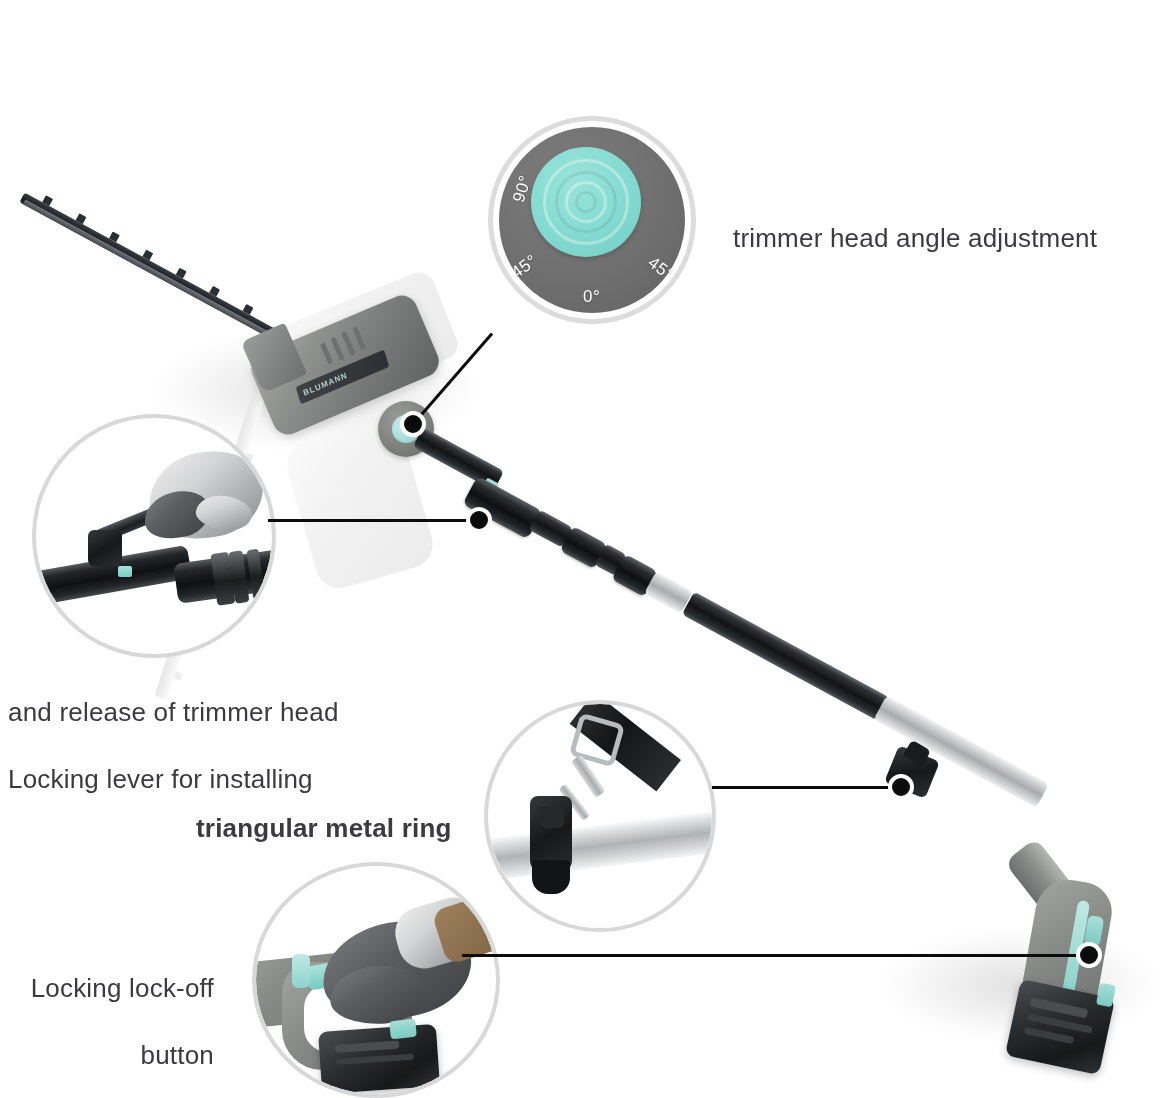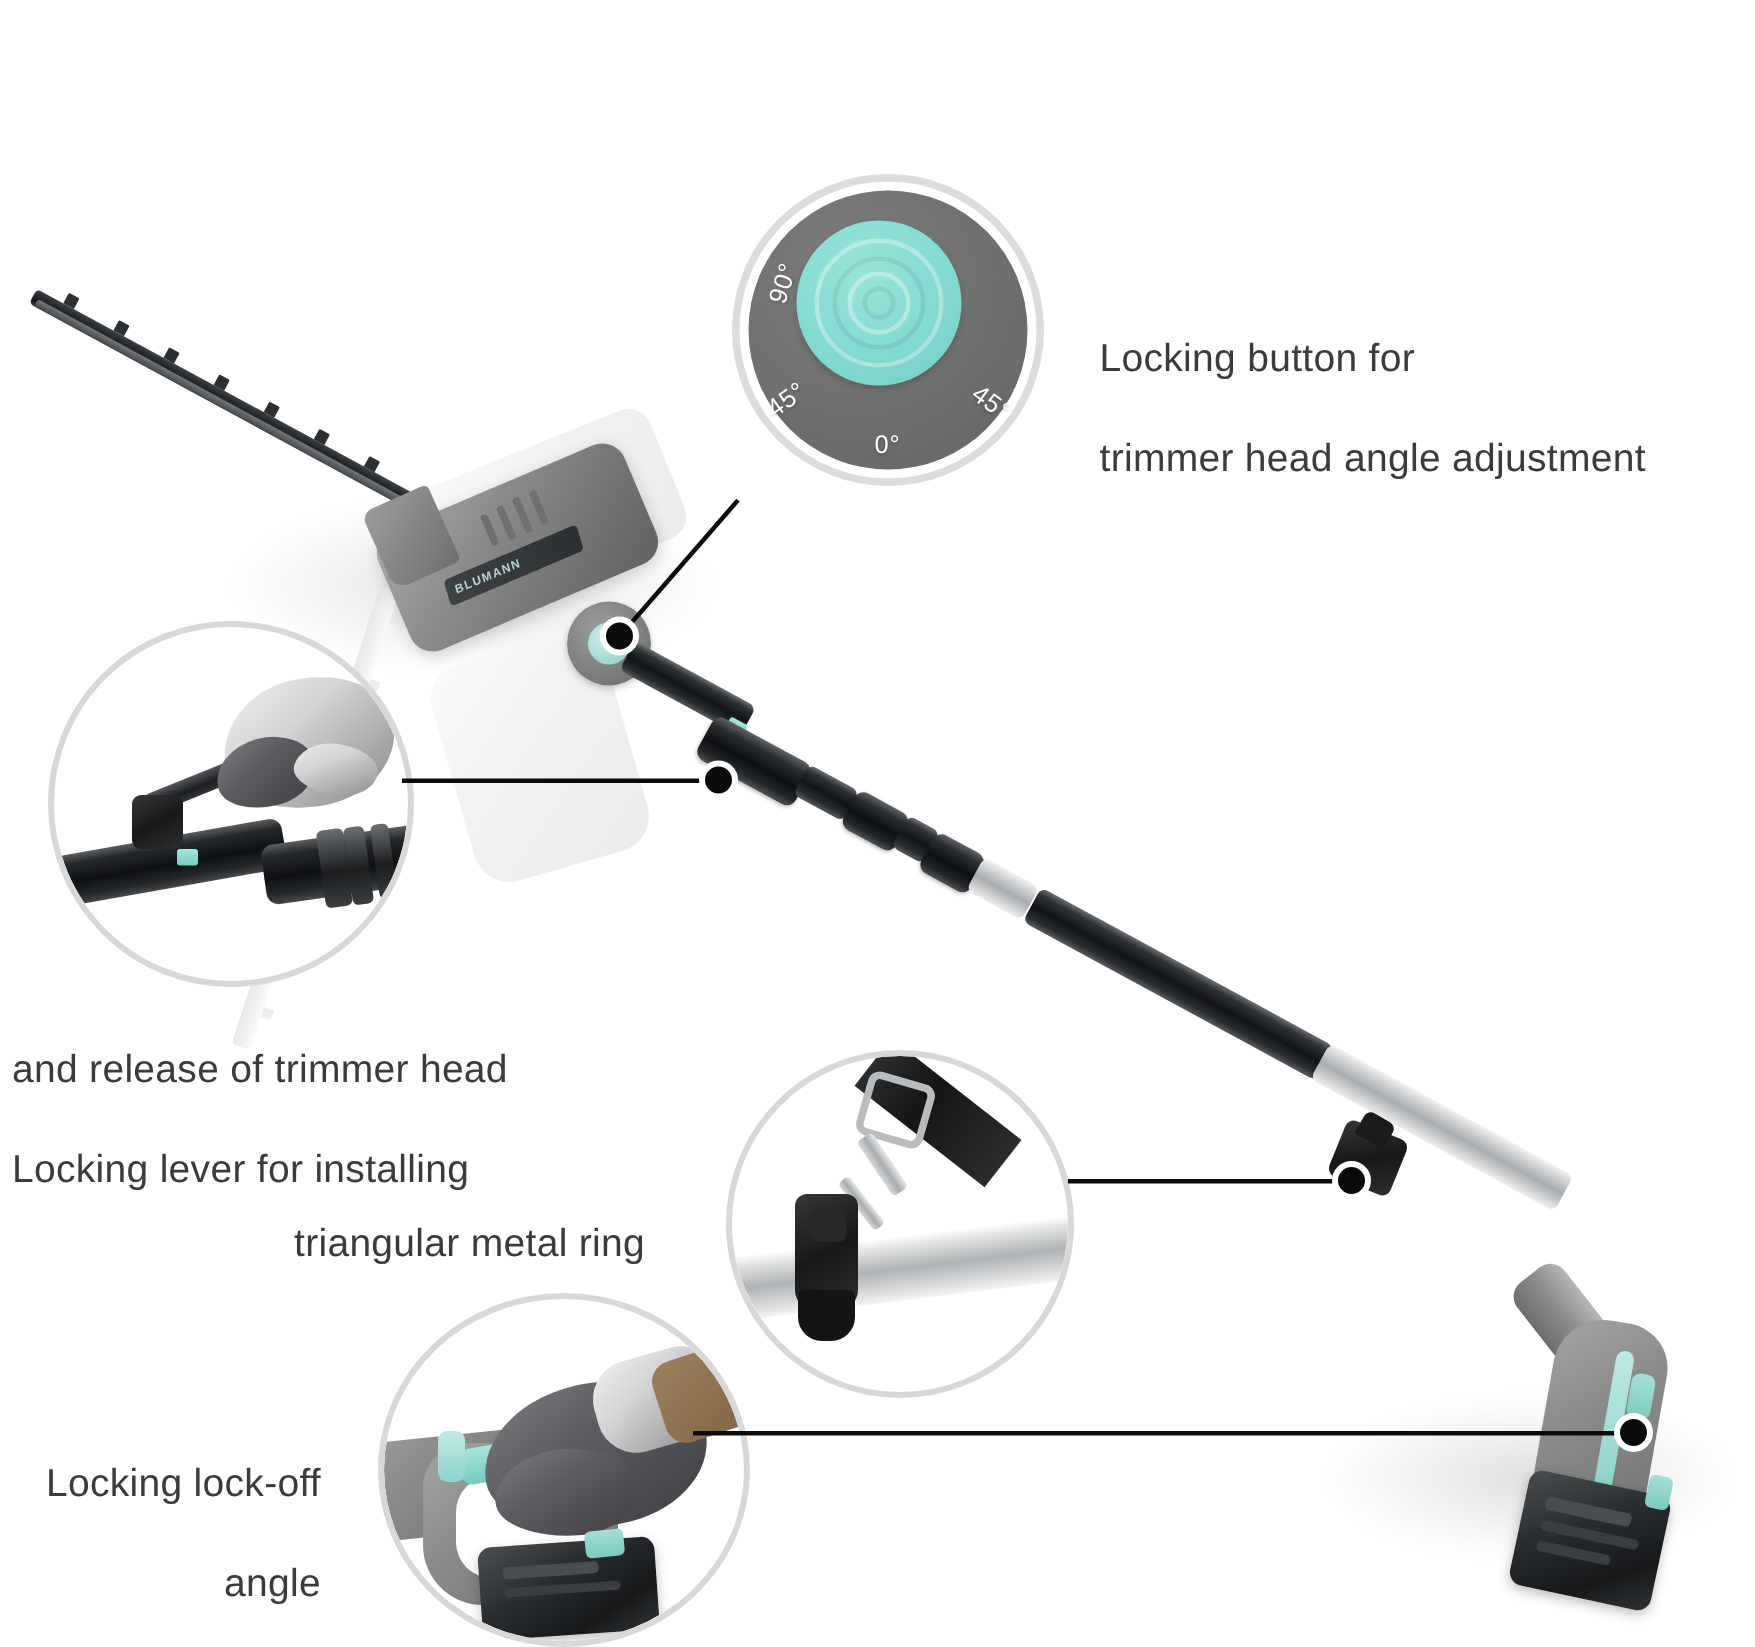--- a/index.html
+++ b/index.html
@@ -355,21 +355,20 @@
       <div class="dial-label" style="left:12px;top:130px;transform:rotate(-36deg);">45°</div>
       <div class="dial-label" style="left:84px;top:160px;">0°</div>
       <div class="dial-label" style="left:148px;top:132px;transform:rotate(36deg);">45°</div>
     </div>
   </div>
 
   <div class="leader" style="left:412px;top:424px;width:122px;transform:rotate(-49deg);"></div>
   <div class="dot" style="left:400px;top:411px;"></div>
 
   <div class="callout-text" style="left:733px;top:188px;width:420px;">
-    <div>Locking button for</div>
     <div>trimmer head angle adjustment</div>
   </div>
 
   <div class="bubble" style="left:32px;top:414px;width:244px;height:244px;">
     <div class="bubble-inner">
 
       <div class="b-tube-black" style="left:-14px;top:156px;width:170px;height:34px;transform:rotate(-10deg);"></div>
       <div class="b-tube-black" style="left:140px;top:146px;width:130px;height:40px;transform:rotate(-8deg);"></div>
       <div class="b-ring" style="left:178px;top:136px;width:18px;height:52px;transform:rotate(-8deg);"></div>
       <div class="b-ring" style="left:196px;top:134px;width:14px;height:52px;transform:rotate(-8deg);"></div>
@@ -402,21 +401,21 @@
       <div class="hook" style="left:88px;top:48px;width:44px;height:12px;transform:rotate(56deg);"></div>
       <div class="hook" style="left:74px;top:78px;width:40px;height:9px;transform:rotate(52deg);"></div>
 
       <div class="clamp" style="left:42px;top:92px;width:42px;height:78px;border-radius:8px 8px 14px 14px;"></div>
       <div class="abs" style="left:52px;top:102px;width:24px;height:22px;border-radius:5px;background:#26282a;"></div>
       <div class="abs" style="left:44px;top:156px;width:38px;height:34px;border-radius:4px 4px 16px 16px;background:#121416;"></div>
     </div>
   </div>
   <div class="leader" style="left:712px;top:786px;width:192px;"></div>
   <div class="dot" style="left:888px;top:774px;"></div>
-  <div class="callout-text" style="left:196px;top:778px;width:330px;">
+  <div class="callout-text" style="left:196px;top:778px;width:330px;font-weight:bold;">
     <div>triangular metal ring</div>
   </div>
 
   <div class="bubble" style="left:252px;top:862px;width:248px;height:236px;">
     <div class="bubble-inner">
 
       <div class="grip" style="left:-46px;top:92px;width:160px;height:66px;border-radius:34px;transform:rotate(-6deg);"></div>
       <div class="grip" style="left:26px;top:96px;width:130px;height:108px;border-radius:30px 30px 40px 40px;"></div>
       <div class="abs" style="left:48px;top:118px;width:88px;height:68px;border-radius:24px;background:#ffffff;"></div>
 
@@ -436,16 +435,16 @@
         <div class="abs" style="left:16px;top:28px;width:78px;height:6px;border-radius:3px;background:#3b3e41;"></div>
       </div>
       <div class="abs" style="left:134px;top:154px;width:26px;height:18px;border-radius:4px;transform:rotate(-6deg);
                   background:linear-gradient(to bottom,#a5ded6,#7ccac1);"></div>
     </div>
   </div>
   <div class="leader" style="left:462px;top:954px;width:630px;"></div>
   <div class="dot" style="left:1076px;top:942px;"></div>
   <div class="callout-text right-align" style="left:8px;top:938px;width:206px;">
     <div>Locking lock-off</div>
-    <div>angle</div>
+    <div>button</div>
   </div>
 
 </div>
 
 </body></html>

